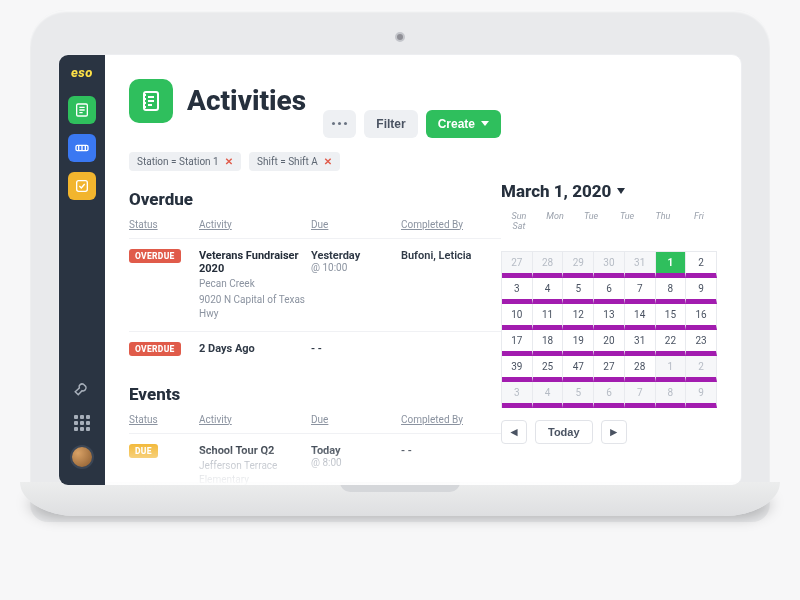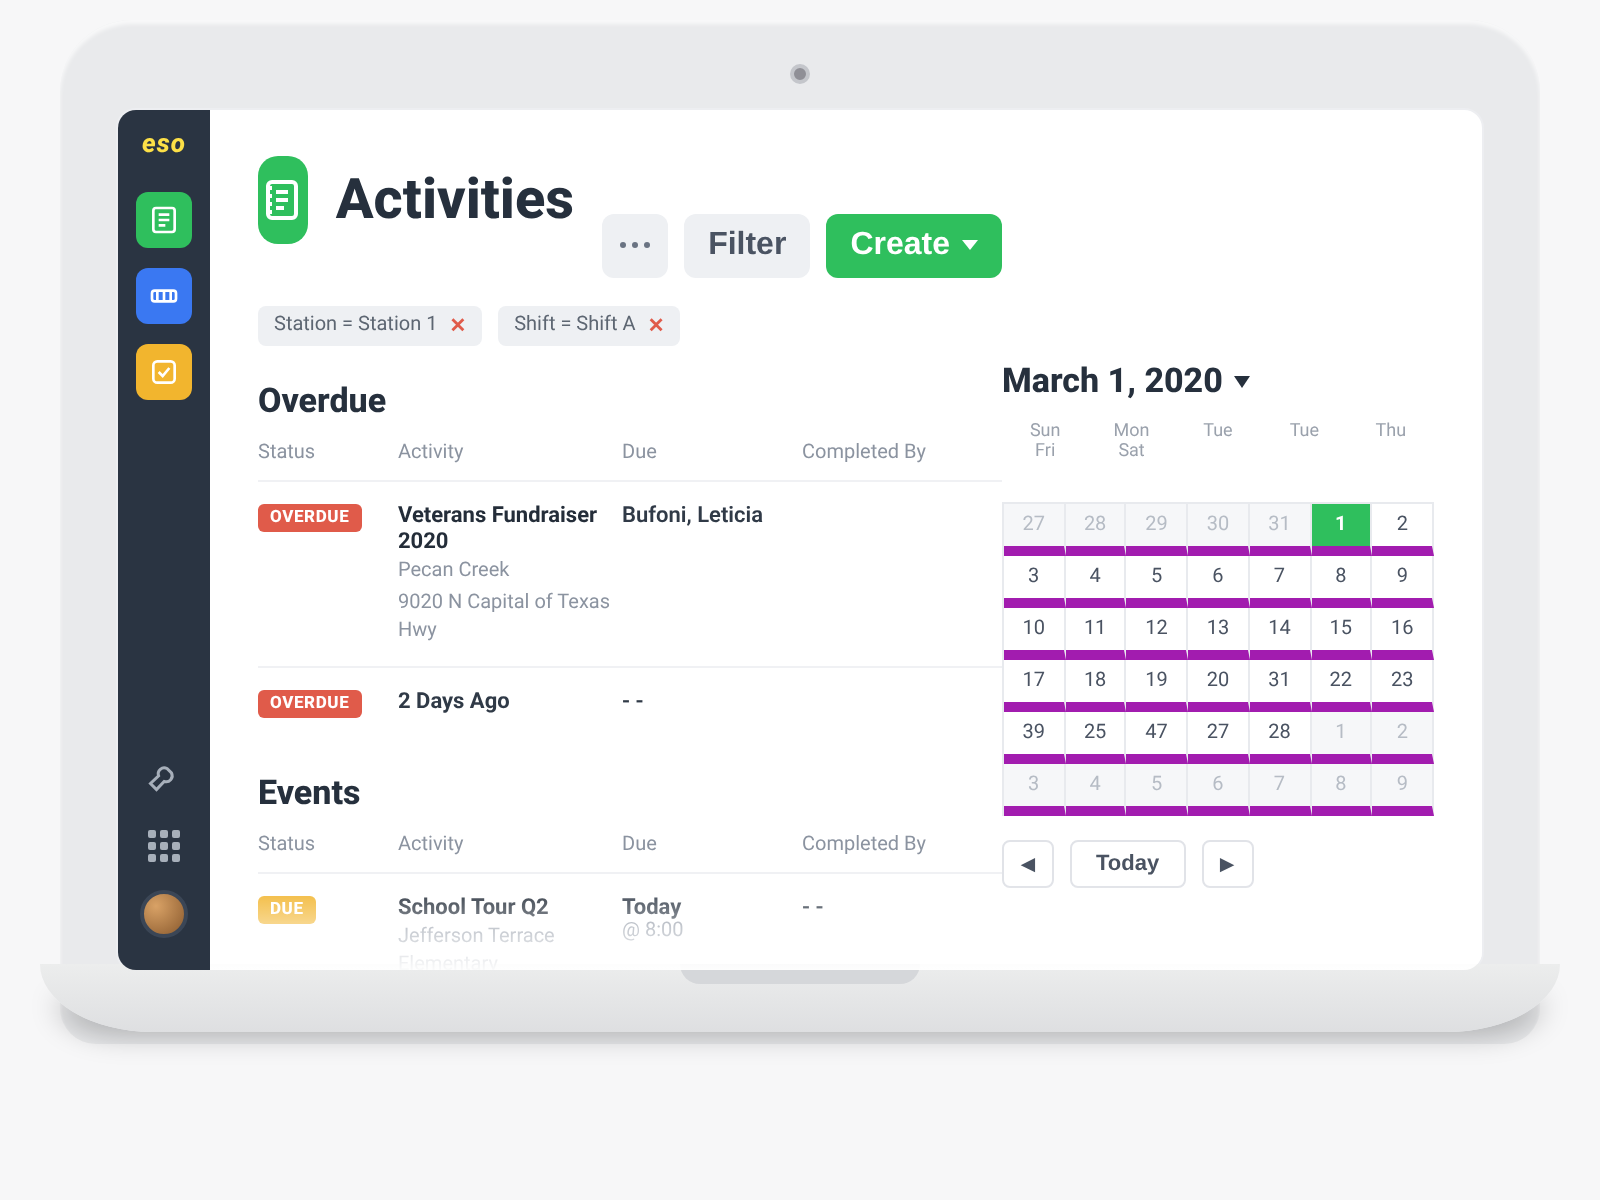--- a/index.html
+++ b/index.html
@@ -27,45 +27,45 @@
   .avatar { width:24px; height:24px; border-radius:50%; background:radial-gradient(circle at 30% 30%,#d9a266,#8a5a2e); border:2px solid #3b4656;}
   
   .main { flex:1; padding:20px 24px 0 24px; overflow:hidden; display:flex; position:relative;align-items:center;}
   .leftcol { flex:1; min-width:0;}
   .rightcol { width:216px; flex:0 0 216px; padding-top:4px;}
   .header { display:flex; align-items:center; gap:14px; margin-bottom:14px;}
   .appicon { width:44px; height:44px; border-radius:10px; background:#2fbf5d; display:flex; align-items:center; justify-content:center;}
   .appicon svg { width:24px; height:24px; stroke:#fff; fill:none; stroke-width:2;}
   .title { font-size:28px; font-weight:800; color:#26303d;}
   .toolbar { margin-left:auto; display:flex; gap:8px;}
-  .btn { border:none; border-radius:6px; padding:7px 12px; font-size:16px; font-weight:600; cursor:pointer; background:#eef0f3; color:#4a5362;margin-top:46px;}
+  .btn { border:none; border-radius:6px; padding:7px 12px; font-size:12px; font-weight:600; cursor:pointer; background:#eef0f3; color:#4a5362;margin-top:46px;}
   .btn.icon-only{ padding:7px 9px;}
   .btn.create { background:#2fbf5d; color:#fff; display:flex; align-items:center; gap:6px;}
   .btn.create .caret { width:0;height:0;border-left:4px solid transparent;border-right:4px solid transparent;border-top:5px solid #fff;}
   .dots { display:flex; gap:3px;}
   .dots span{ width:3px;height:3px;border-radius:50%; background:#6a7382;}
   .chips { display:flex; gap:8px; margin-bottom:18px;}
   .chip { background:#eef0f3; border-radius:4px; padding:4px 8px; font-size:10px; color:#5d6672; display:flex; align-items:center; gap:6px; cursor:pointer;}
   .chip .x { color:#e05b4a; font-weight:700;}
   .section-title { font-size:17px; font-weight:800; color:#26303d; margin:6px 0 6px 0;}
-  .thead { display:grid; grid-template-columns:70px 1fr 90px 100px; font-size:10px; color:#8b93a0; padding:4px 0 8px 0;}
+  .thead { display:grid; grid-template-columns:70px 1fr 90px 100px; font-size:10px; color:#8b93a0; padding:4px 0 8px 0;text-decoration:underline;}
   .row { display:grid; grid-template-columns:70px 1fr 90px 100px; padding:10px 0; border-top:1px solid #f0f1f4; font-size:11px; color:#303a47;}
   .badge { display:inline-block; padding:2px 6px; border-radius:3px; font-size:8.5px; font-weight:800; letter-spacing:0.3px; color:#fff; text-transform:uppercase;}
   .b-overdue{ background:#e05b4a;}
   .b-due{ background:#f2b52e; color:#fff;}
   .act-title { font-weight:700; color:#242d39;}
   .act-sub { color:#8b93a0; font-size:10px; line-height:1.4; margin-top:2px;}
   .due-main { font-weight:700;}
   .due-sub { color:#8b93a0; font-size:10px;}
   .comp { font-weight:600; color:#303a47;}
   .cutline { position:absolute; left:0; right:0; top:386px; height:46px; background:linear-gradient(rgba(255,255,255,0),#ffffff);}
   
   .cal-title { font-size:17px; font-weight:800; color:#26303d; display:flex; align-items:center; gap:6px; margin-bottom:10px; cursor:pointer;}
   .cal-title .caret{width:0;height:0;border-left:4px solid transparent;border-right:4px solid transparent;border-top:6px solid #26303d;}
-  .wk { display:grid; grid-template-columns:repeat(5,1fr); text-align:center; font-size:9px; color:#9aa1ac; margin-bottom:20px;}
+  .wk { display:grid; grid-template-columns:repeat(6,1fr); text-align:center; font-size:9px; color:#9aa1ac; margin-bottom:20px;font-style:italic;}
   .cal { display:grid; grid-template-columns:repeat(7,1fr); border-top:1px solid #e8eaee; border-left:1px solid #e8eaee;}
   .cell { height:26px; border-right:1px solid #e8eaee; border-bottom:5px solid #a21caf; font-size:10px; color:#4a5362; display:flex; align-items:center; justify-content:center; cursor:pointer;}
   .cell.muted{ color:#b6bcc5; background:#f6f7f9;}
   .cell.sel { background:#2fbf5d; color:#fff; font-weight:700;}
   .calnav { display:flex; align-items:center; gap:8px; margin-top:12px;}
   .navbtn { width:26px; height:24px; border:1px solid #e1e3e8; border-radius:4px; background:#fff; display:flex; align-items:center; justify-content:center; cursor:pointer; color:#4a5362; font-size:12px;}
   .todaybtn{ height:24px; padding:0 12px; border:1px solid #e1e3e8; border-radius:4px; background:#fff; font-size:11px; font-weight:600; color:#4a5362; cursor:pointer;}
 </style>
 </head>
 <body>
@@ -172,20 +172,24 @@
               <div>Activity</div>
               <div>Due</div>
               <div>Completed By</div>
             </div>
             <div class="row">
               <div><span class="badge b-overdue">OVERDUE</span></div>
               <div>
                 <div class="act-title">Veterans Fundraiser 2020</div>
                 <div class="act-sub">Pecan Creek</div>
                 <div class="act-sub">9020 N Capital of Texas Hwy</div>
+              </div>
+              <div>
+                <div class="due-main">Yesterday</div>
+                <div class="due-sub">@ 10:00</div>
               </div>
               <div class="comp">Bufoni, Leticia</div>
             </div>
             <div class="row">
               <div><span class="badge b-overdue">OVERDUE</span></div>
               <div>
                 <div class="due-main">2 Days Ago</div>
               </div>
               <div class="comp">- -</div>
             </div>

